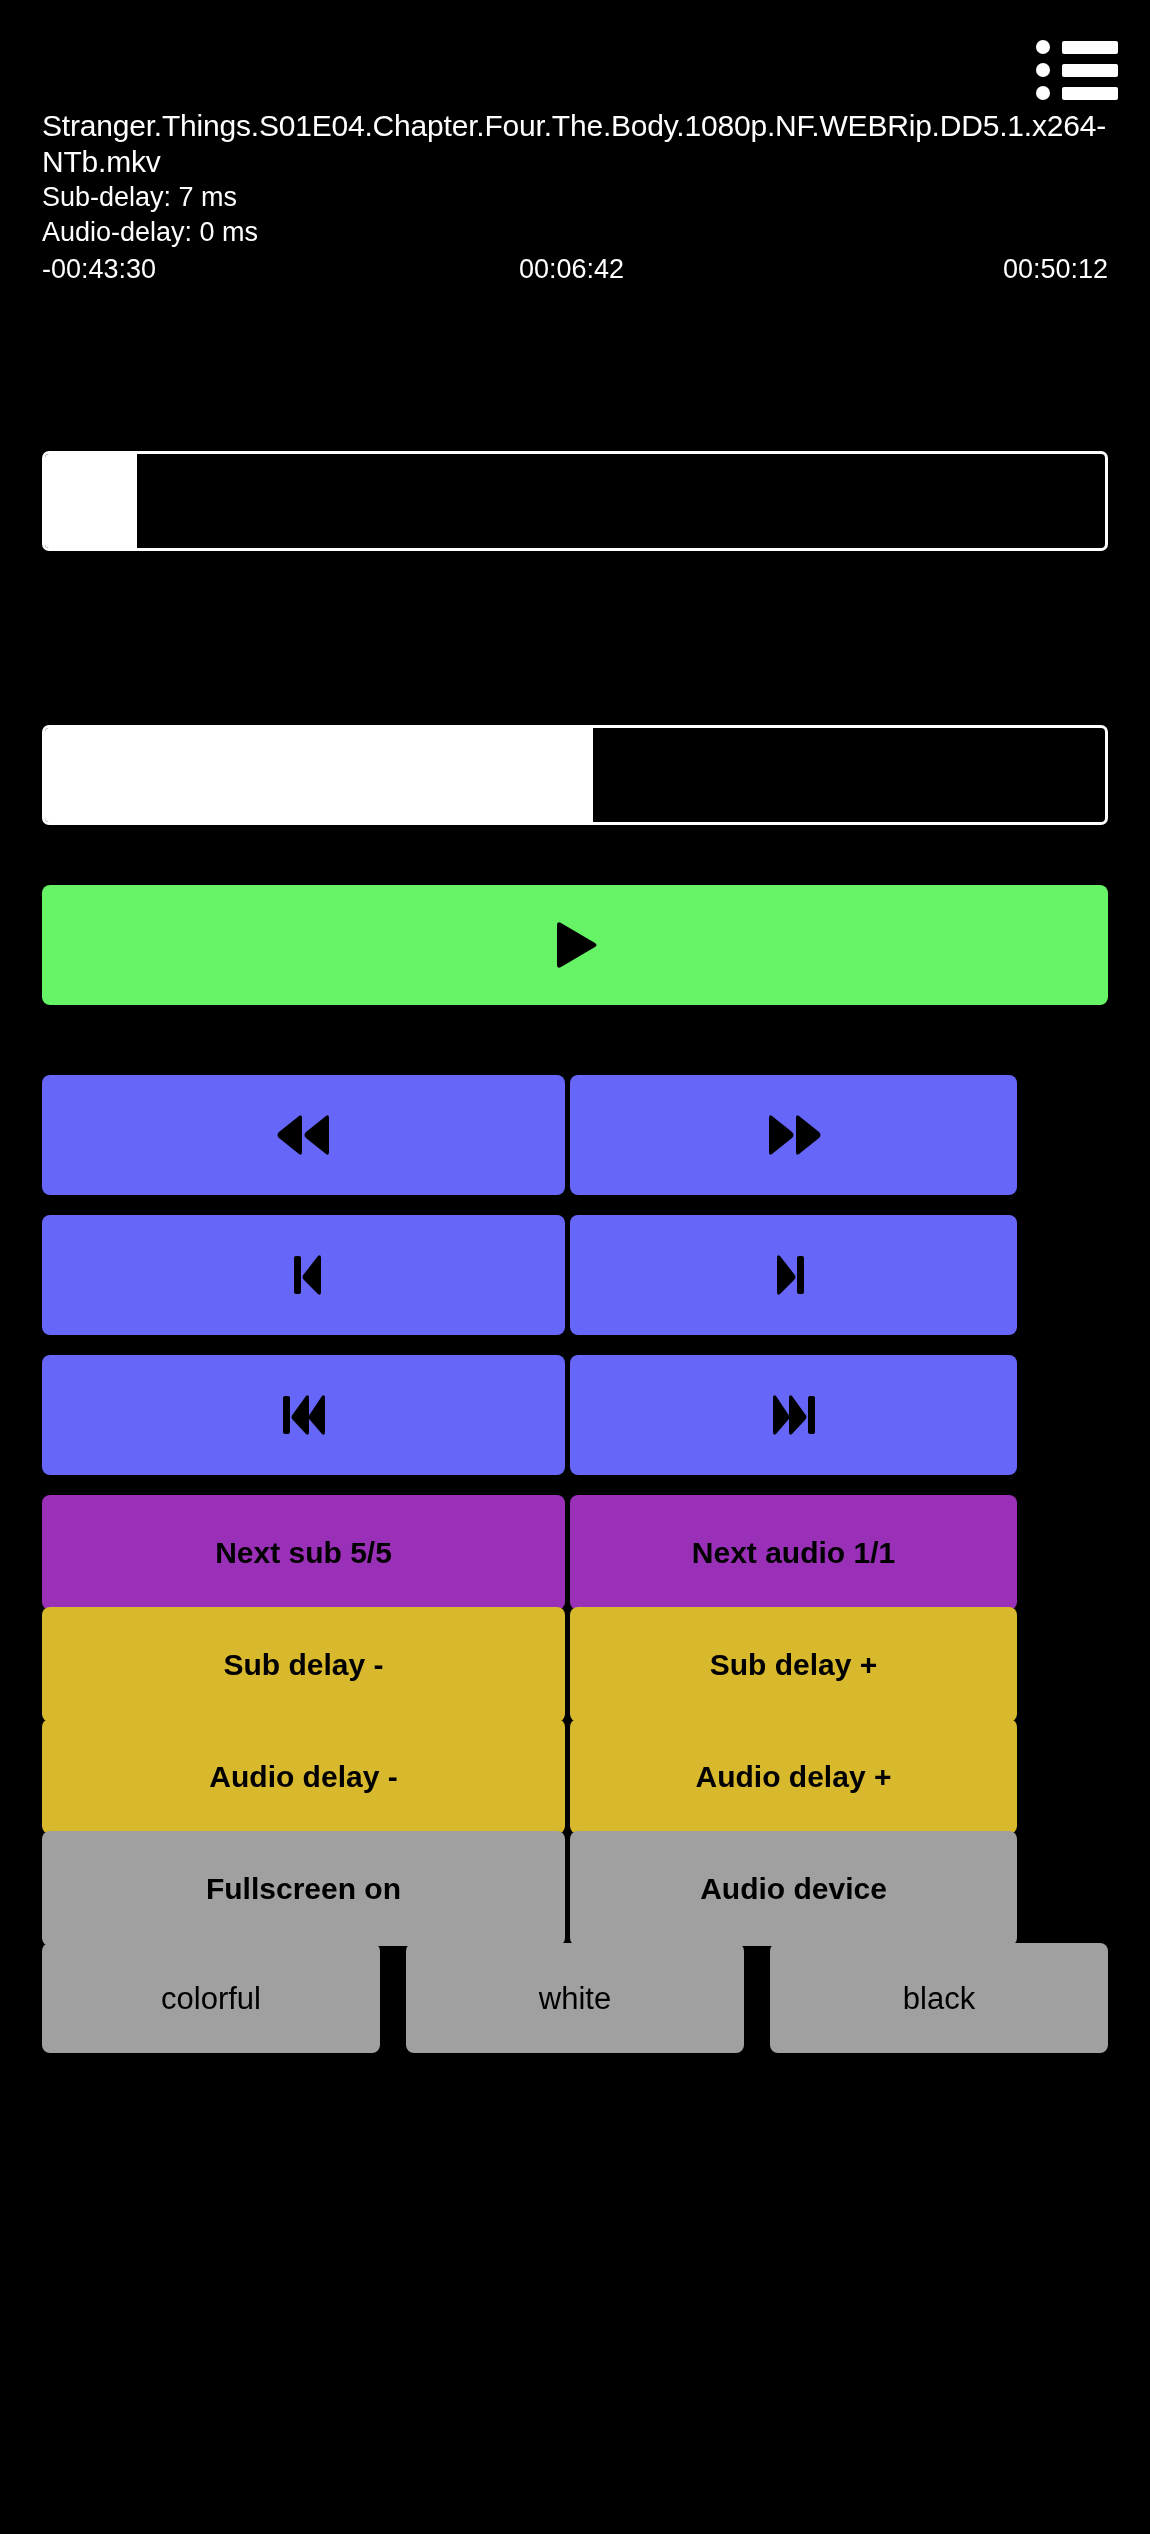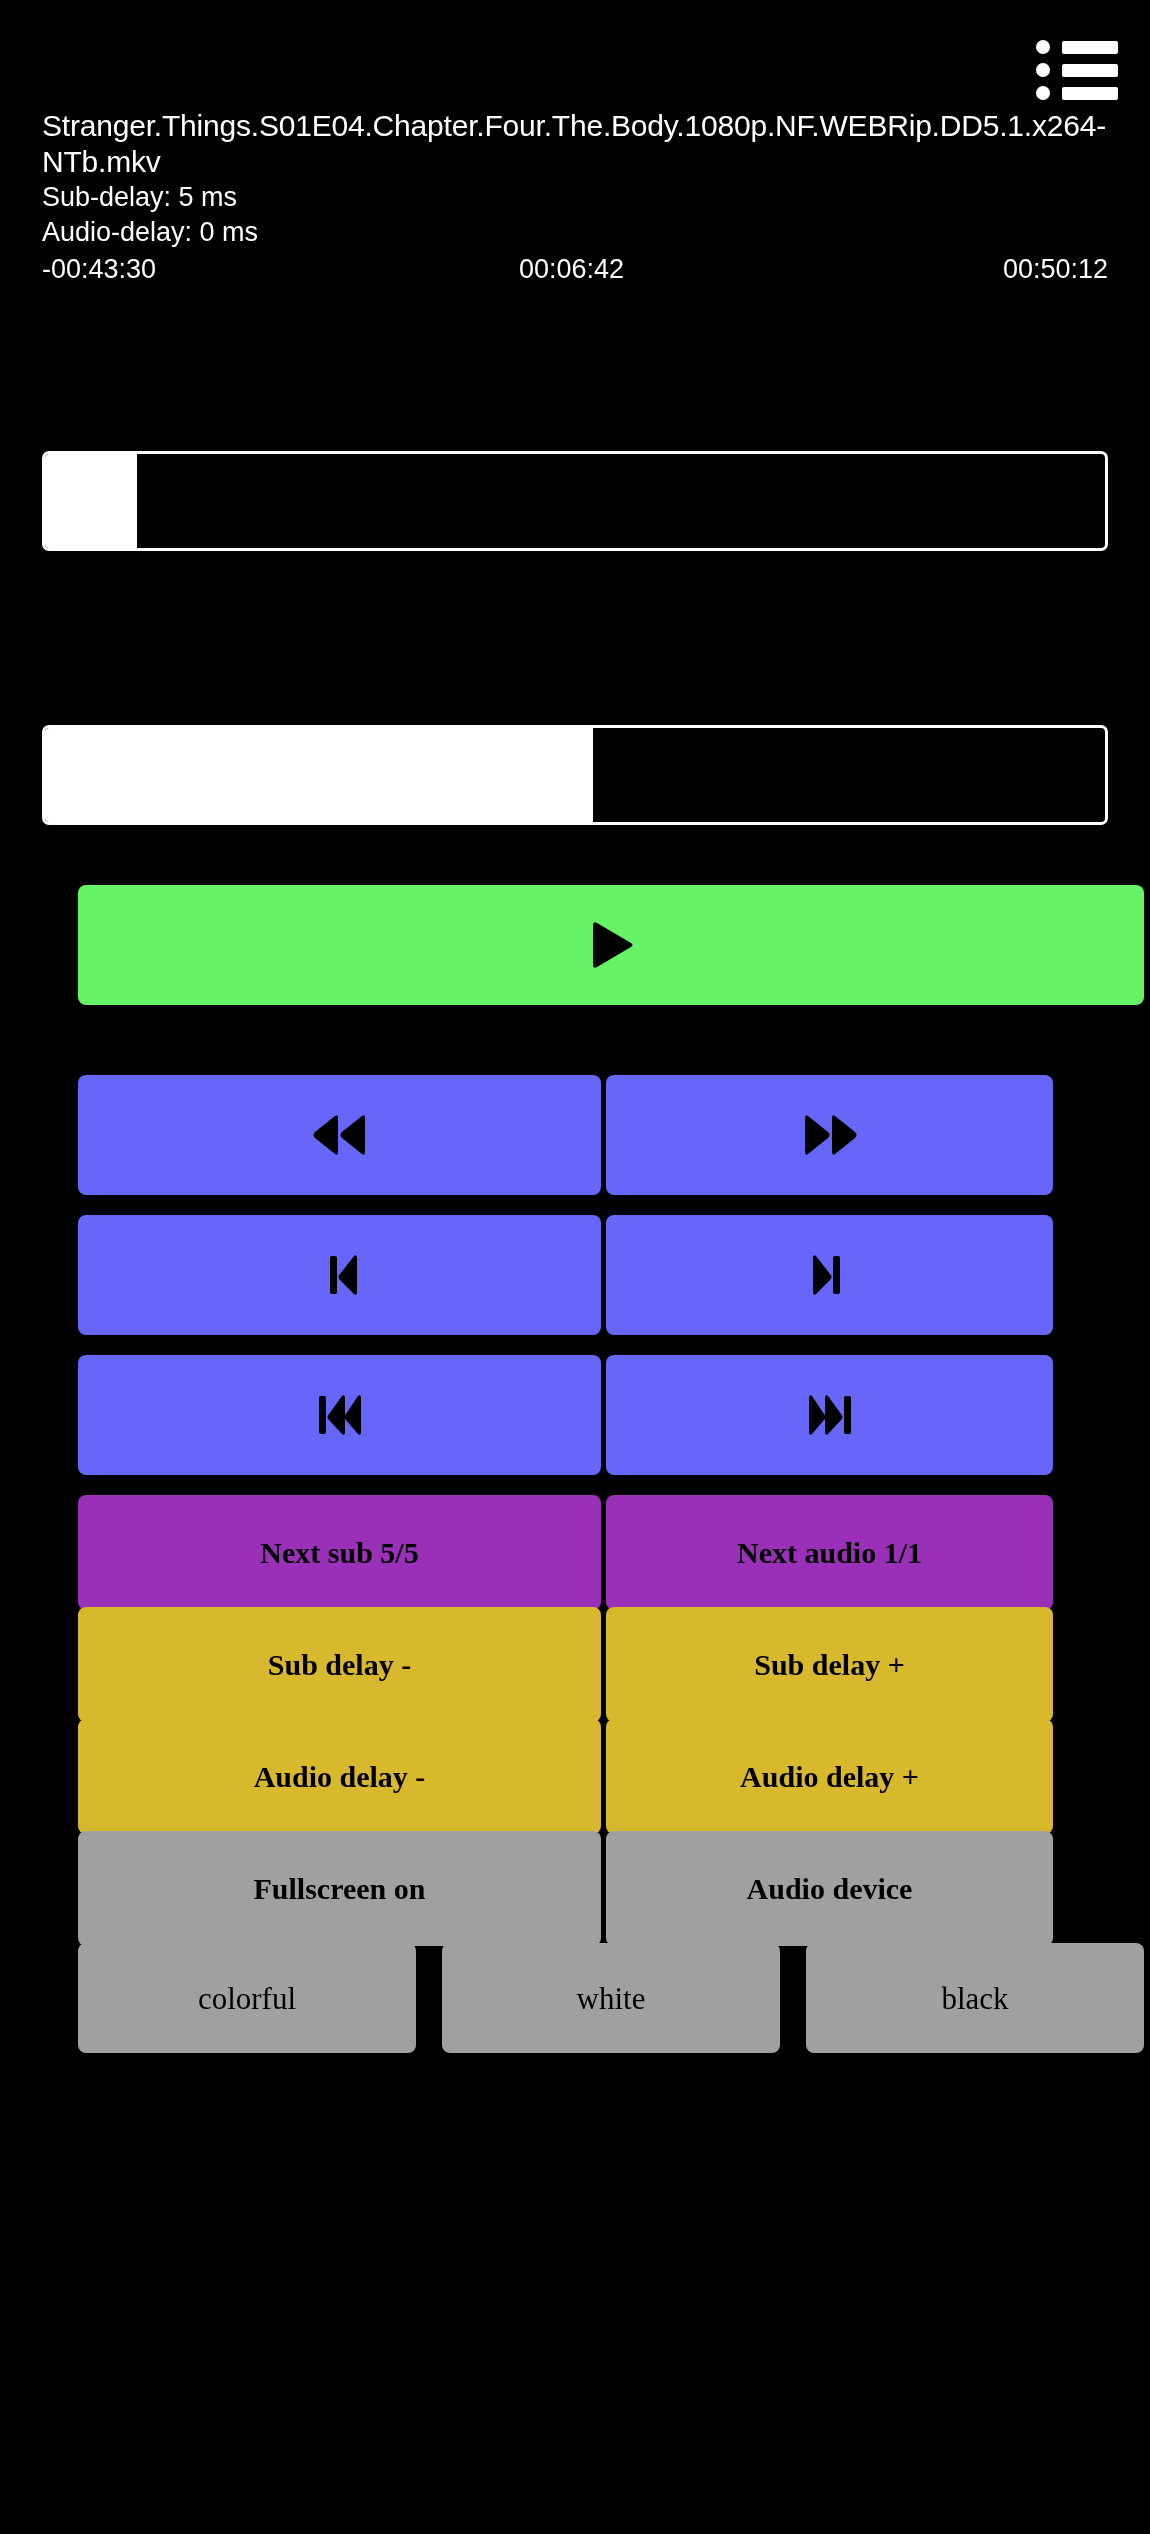--- a/index.html
+++ b/index.html
@@ -141,28 +141,27 @@
   
   .btn {
     position: absolute;
     box-sizing: border-box;
     border: none;
     border-radius: 8px;
     display: flex;
     align-items: center;
     justify-content: center;
     color: #000000;
-    font-family: Liberation Serif, serif;
+    font-family: Liberation Sans, sans-serif;
     font-size: 30px;
     font-weight: 700;
     padding: 7px;
     cursor: pointer;
     text-align: center;
     line-height: 1;
-    margin-left: 36px;
   }
   .col-l { left: 42px;  width: 523px; }
   .col-r { left: 570px; width: 447px; }
   .col-full { left: 42px; width: 1066px; }
 
   .green  { background: #66f466; }
   .blue   { background: #6666f8; }
   .purple { background: #9a30b8; }
   .yellow { background: #d8b82c; }
   .gray   { background: #a0a0a0; }
@@ -193,21 +192,21 @@
       </div>
       <div class="menu-row">
         <div class="menu-dot"></div>
         <div class="menu-line"></div>
       </div>
     </div>
   </div>
 
   <div class="info">
     <div class="filename">Stranger.Things.S01E04.Chapter.Four.The.Body.1080p.NF.WEBRip.DD5.1.x264-NTb.mkv</div>
-    <div class="delay-line">Sub-delay: 5 ms</div>
+    <div class="delay-line">Sub-delay: 7 ms</div>
     <div class="delay-line">Audio-delay: 0 ms</div>
     <div class="times">
       <span>-00:43:30</span>
       <span class="time-mid">00:06:42</span>
       <span>00:50:12</span>
     </div>
   </div>
 
   <div class="slider" id="seek-slider">
     <div class="slider-fill" id="seek-fill" style="width: 8.7%;"></div>

